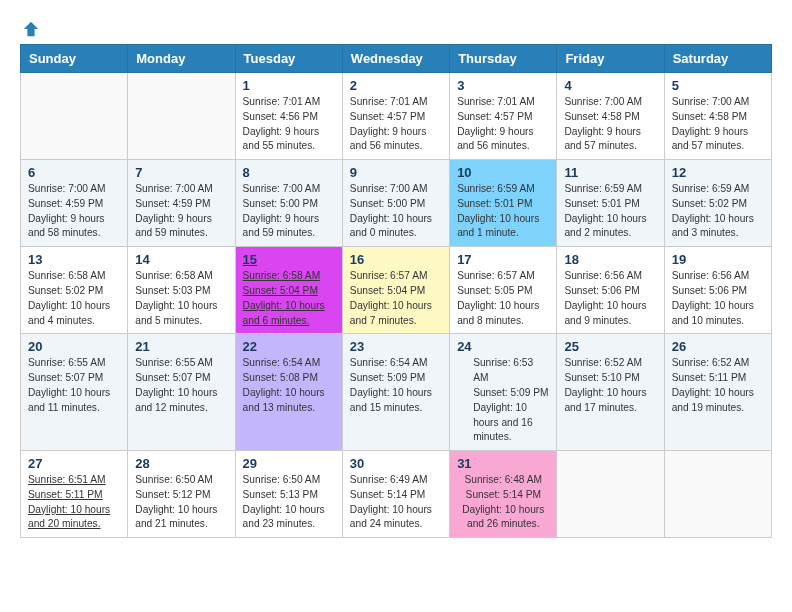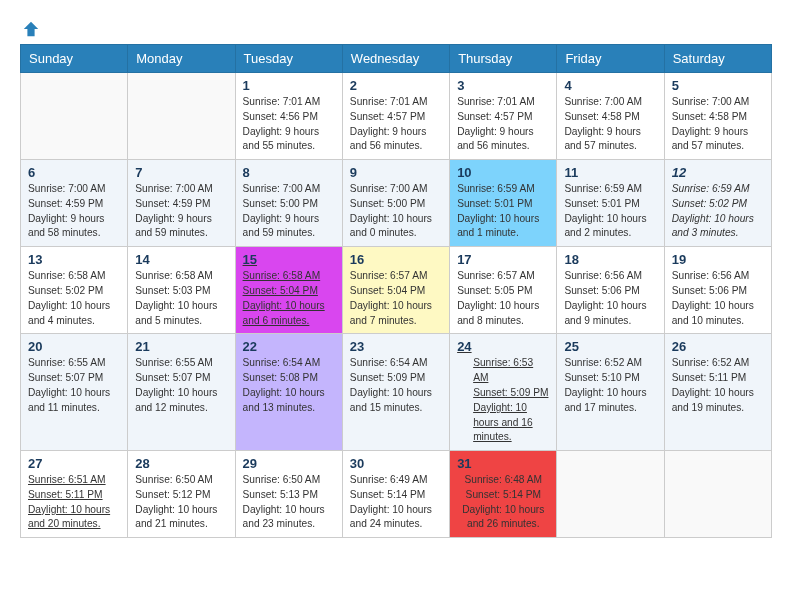--- a/index.html
+++ b/index.html
@@ -49,21 +49,21 @@
     }
     .calendar {
       width: 100%;
       border-collapse: collapse;
       border: 1px solid #ccc;
     }
     .calendar th {
       background: #2980b9;
       color: #fff;
       font-size: 13px;
-      font-weight: normal;
+      font-weight: bold;
       padding: 6px 8px;
       text-align: left;
       border: 1px solid #2471a3;
     }
     .calendar td {
       vertical-align: top;
       border: 1px solid #ccc;
       padding: 5px 7px;
       width: 107px;
       min-height: 80px;
@@ -189,21 +189,21 @@
           <div class="day-info" style="white-space: pre-line;">Sunrise: 6:59 AM
 Sunset: 5:01 PM
 Daylight: 10 hours and 1 minute.</div>
         </td>
         <td style="background: rgb(240, 245, 250);">
           <span class="day-number">11</span>
           <div class="day-info" style="white-space: pre-line;">Sunrise: 6:59 AM
 Sunset: 5:01 PM
 Daylight: 10 hours and 2 minutes.</div>
         </td>
-        <td style="background: rgb(240, 245, 250); font-style: italic;">
+        <td style="background: rgb(240, 245, 250);">
           <span class="day-number">12</span>
           <div class="day-info" style="white-space: pre-line;">Sunrise: 6:59 AM
 Sunset: 5:02 PM
 Daylight: 10 hours and 3 minutes.</div>
         </td>
       </tr>
       <tr>
         <td style="background: rgb(255, 255, 255);">
           <span class="day-number">13</span>
           <div class="day-info" style="white-space: pre-line;">Sunrise: 6:58 AM
@@ -265,21 +265,21 @@
           <div class="day-info" style="white-space: pre-line;">Sunrise: 6:54 AM
 Sunset: 5:08 PM
 Daylight: 10 hours and 13 minutes.</div>
         </td>
         <td style="background: rgb(240, 245, 250);">
           <span class="day-number">23</span>
           <div class="day-info" style="white-space: pre-line;">Sunrise: 6:54 AM
 Sunset: 5:09 PM
 Daylight: 10 hours and 15 minutes.</div>
         </td>
-        <td style="background: rgb(240, 245, 250); text-decoration: underline;">
+        <td style="background: rgb(240, 245, 250);">
           <span class="day-number">24</span>
           <div class="day-info" style="white-space: pre-line; margin-left: 16px;">Sunrise: 6:53 AM
 Sunset: 5:09 PM
 Daylight: 10 hours and 16 minutes.</div>
         </td>
         <td style="background: rgb(240, 245, 250);">
           <span class="day-number">25</span>
           <div class="day-info" style="white-space: pre-line;">Sunrise: 6:52 AM
 Sunset: 5:10 PM
 Daylight: 10 hours and 17 minutes.</div>
@@ -309,21 +309,21 @@
           <div class="day-info" style="white-space: pre-line;">Sunrise: 6:50 AM
 Sunset: 5:13 PM
 Daylight: 10 hours and 23 minutes.</div>
         </td>
         <td style="background: rgb(255, 255, 255);">
           <span class="day-number">30</span>
           <div class="day-info" style="white-space: pre-line;">Sunrise: 6:49 AM
 Sunset: 5:14 PM
 Daylight: 10 hours and 24 minutes.</div>
         </td>
-        <td style="background: #ef4444;">
+        <td style="background: #f9a8d4;">
           <span class="day-number">31</span>
           <div class="day-info" style="white-space: pre-line; text-align: center;">Sunrise: 6:48 AM
 Sunset: 5:14 PM
 Daylight: 10 hours and 26 minutes.</div>
         </td>
         <td class="empty-cell" style="background: rgb(249, 249, 249);"></td>
         <td class="empty-cell" style="background: rgb(249, 249, 249);"></td>
       </tr>
     </tbody>
 </table>

